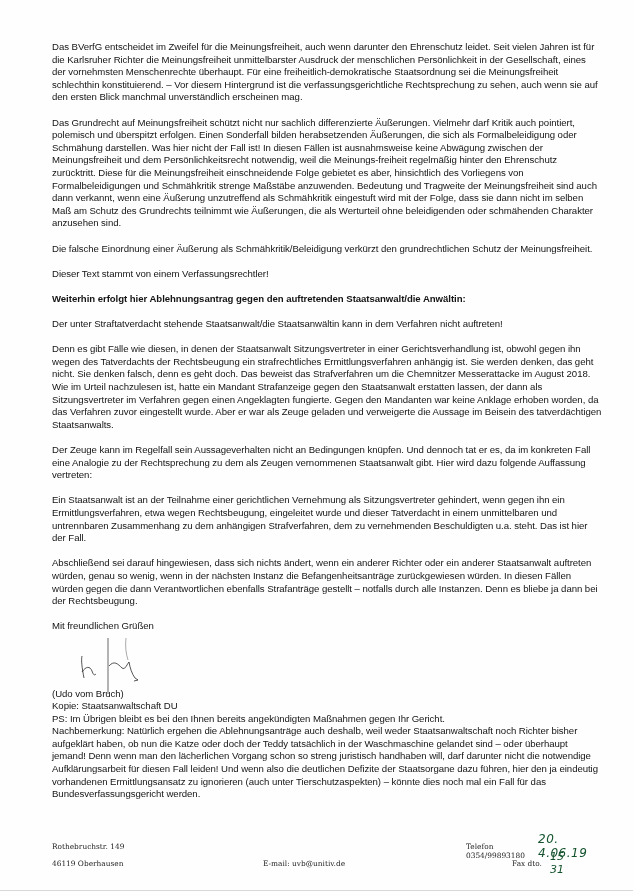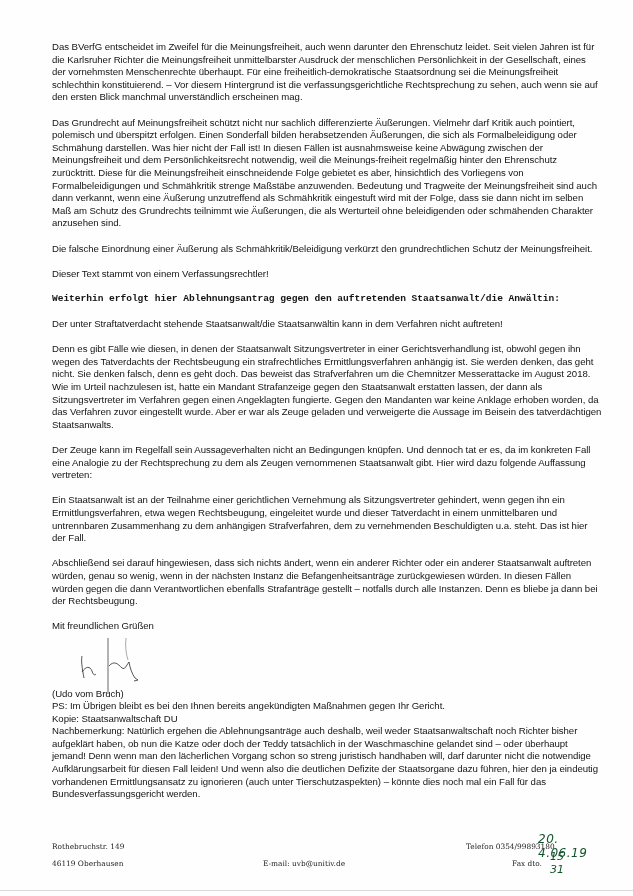--- a/index.html
+++ b/index.html
@@ -2,26 +2,26 @@
 <html><head>
 <meta charset="utf-8">
 <style>
   html, body { margin: 0; padding: 0; background: #ffffff; }
   body { width: 633px; height: 896px; position: relative; overflow: hidden;
          font-family: "Liberation Sans", sans-serif; color: #141414; }
   .page { position: absolute; left: 0; top: 0; width: 633px; height: 896px; background: #fefefe; }
   .content { position: absolute; left: 52px; top: 41px; width: 550px;
              font-size: 9.6px; line-height: 12.6px; letter-spacing: -0.05px; }
   .content p { margin: 0 0 12.6px 0; }
-  .bold { font-weight: bold; font-family: Liberation Mono, monospace; }
+  .bold { font-weight: bold; }
   .closing { margin: 0; }
   .sig-space { height: 42px; position: relative; }
   .tight p { margin: 0; }
   .footer { position: absolute; left: 0; top: 836px; width: 544px; height: 60px;
-            font-family: "DejaVu Serif", serif; font-size: 7.4px; color: #1c1c1c; padding-left: 22px; }
+            font-family: "DejaVu Serif", serif; font-size: 7.4px; color: #1c1c1c; }
   .f-left1 { position: absolute; left: 52px; top: 6px; }
   .f-left2 { position: absolute; left: 52px; top: 23px; }
   .f-mid { position: absolute; left: 263px; top: 23px; }
   .f-right1 { position: absolute; left: 466px; top: 6px; }
   .f-right2 { position: absolute; left: 512px; top: 23px; }
   .hand { position: absolute; font-family: "DejaVu Sans", sans-serif; color: #14532d; font-style: italic; }
   .h-date { left: 538px; top: -4px; font-size: 12px; letter-spacing: 0.5px; }
   .h-time { left: 550px; top: 14px; font-size: 11px; }
   .bottom-line { position: absolute; left: 0; top: 54px; width: 633px; height: 1px; background: #d8d8d8; }
   svg.signature { position: absolute; left: 10px; top: -8px; overflow: visible; }
@@ -46,22 +46,22 @@
     <div class="sig-space">
       <svg class="signature" width="120" height="60" viewBox="0 0 120 60">
         <path d="M22 40 C20 30 19 22 20 18 M20 34 C24 28 28 28 30 33 C31 36 32 38 34 36" fill="none" stroke="#2a2a2a" stroke-width="0.8"></path>
         <path d="M46 0 L46 56" fill="none" stroke="#2a2a2a" stroke-width="0.7"></path>
         <path d="M47 28 C52 22 56 26 60 30 C63 32 64 28 67 24 C68 30 70 36 73 40 L76 42 L72 43" fill="none" stroke="#2a2a2a" stroke-width="0.8"></path>
         <path d="M64 0 C63 8 64 16 66 22" fill="none" stroke="#555" stroke-width="0.5"></path>
       </svg>
     </div>
     <div class="tight">
       <p>(Udo vom Bruch)</p>
+      <p>Kopie: Staatsanwaltschaft DU</p>
       <p>PS: Im Übrigen bleibt es bei den Ihnen bereits angekündigten Maßnahmen gegen Ihr Gericht.</p>
-      <p>Kopie: Staatsanwaltschaft DU</p>
       <p>Nachbemerkung: Natürlich ergehen die Ablehnungsanträge auch deshalb, weil weder Staatsanwaltschaft noch Richter bisher aufgeklärt haben, ob nun die Katze oder doch der Teddy tatsächlich in der Waschmaschine gelandet sind – oder überhaupt jemand! Denn wenn man den lächerlichen Vorgang schon so streng juristisch handhaben will, darf darunter nicht die notwendige Aufklärungsarbeit für diesen Fall leiden! Und wenn also die deutlichen Defizite der Staatsorgane dazu führen, hier den ja eindeutig vorhandenen Ermittlungsansatz zu ignorieren (auch unter Tierschutzaspekten) – könnte dies noch mal ein Fall für das Bundesverfassungsgericht werden.</p>
     </div>
   </div>
 
   <div class="footer">
     <span class="f-left1">Rothebruchstr. 149</span>
     <span class="f-left2">46119 Oberhausen</span>
     <span class="f-mid">E-mail: uvb@unitiv.de</span>
     <span class="f-right1">Telefon 0354/99893180</span>
     <span class="f-right2">Fax dto.</span>

